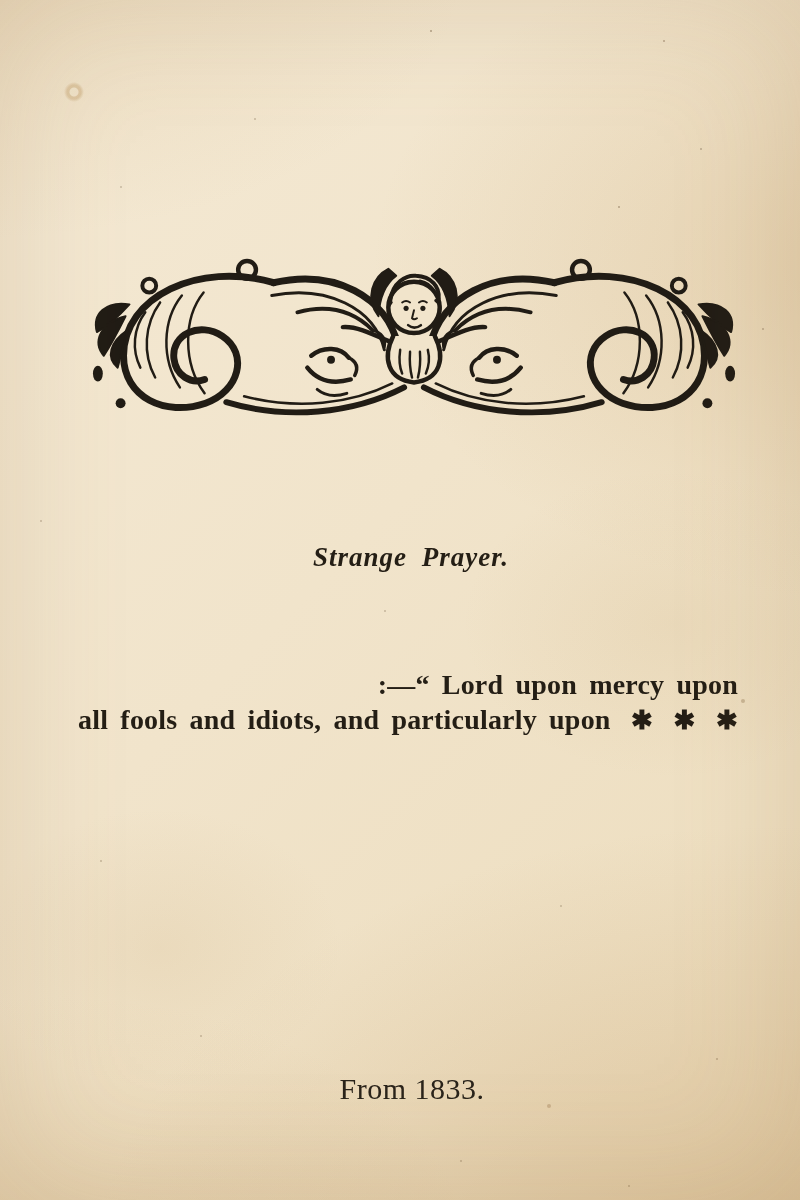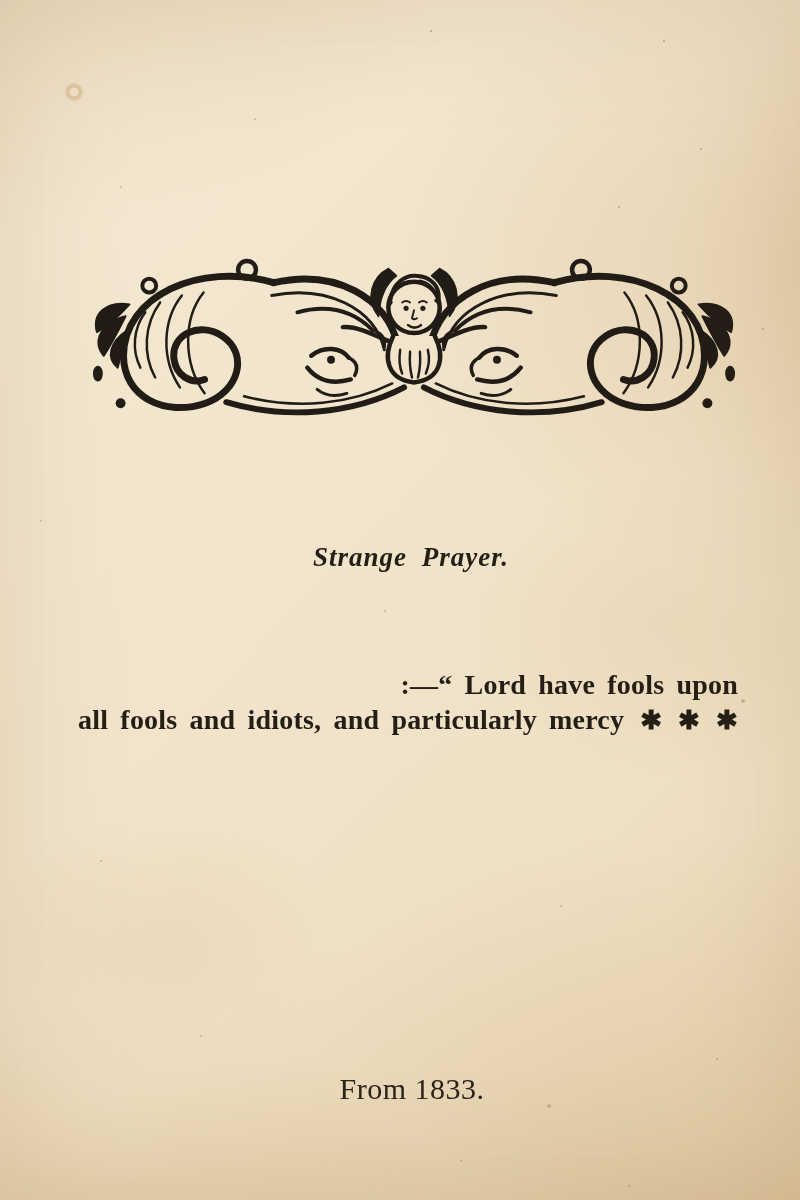--- a/index.html
+++ b/index.html
@@ -182,23 +182,23 @@
       <path d="M318 50 Q322 47 326 50" stroke-width="2"></path>
       <path d="M335 50 Q339 47 343 50" stroke-width="2"></path>
       <path d="M330 58 L328 66 Q330 68 333 66" stroke-width="2"></path>
       <path d="M324 73 Q330 78 337 73" stroke-width="2.5"></path>
     </g>
   </svg>
 
   <h1 class="title">Strange Prayer.</h1>
 
   <div class="body-text">
-    <div class="line1">:—“ Lord have fools upon</div>
+    <div class="line1">:—“ Lord upon mercy upon</div>
     <div class="line2">
-      <span>all fools and idiots, and particularly mercy</span>
+      <span>all fools and idiots, and particularly upon</span>
       <span class="ast">✱</span>
       <span class="ast">✱</span>
       <span class="ast">✱</span>
     </div>
   </div>
 
   <div class="footer">From 1833.</div>
 
 </div>
 

